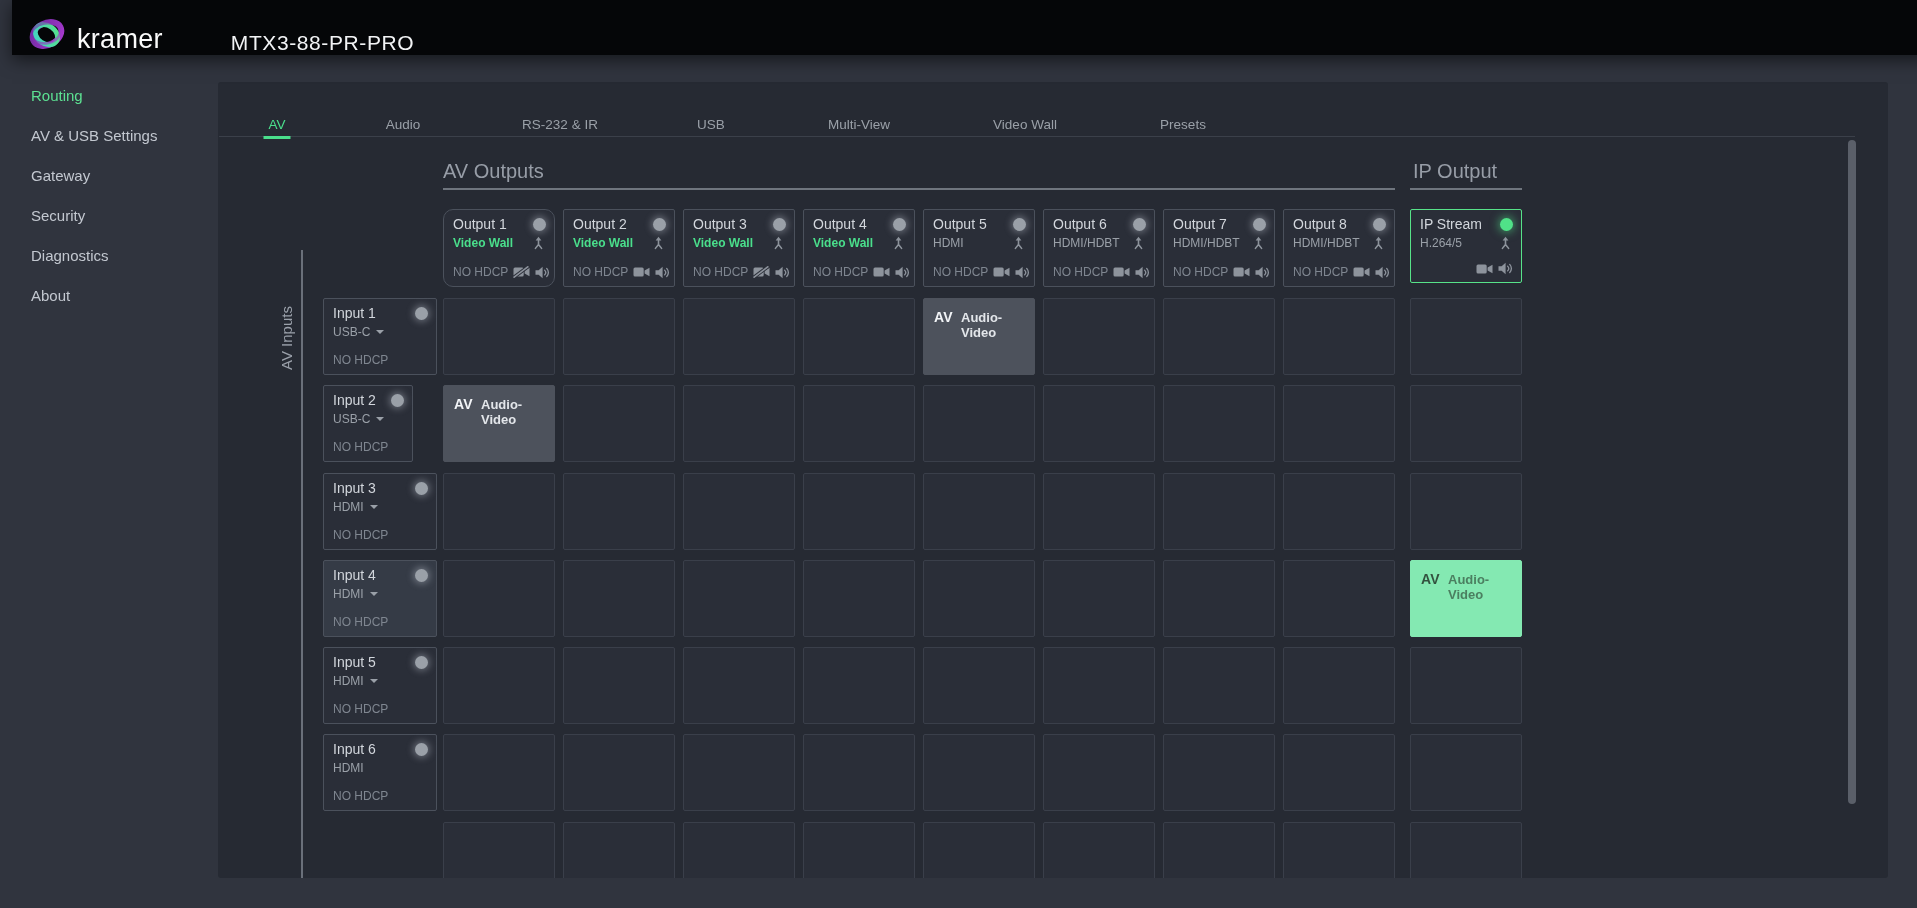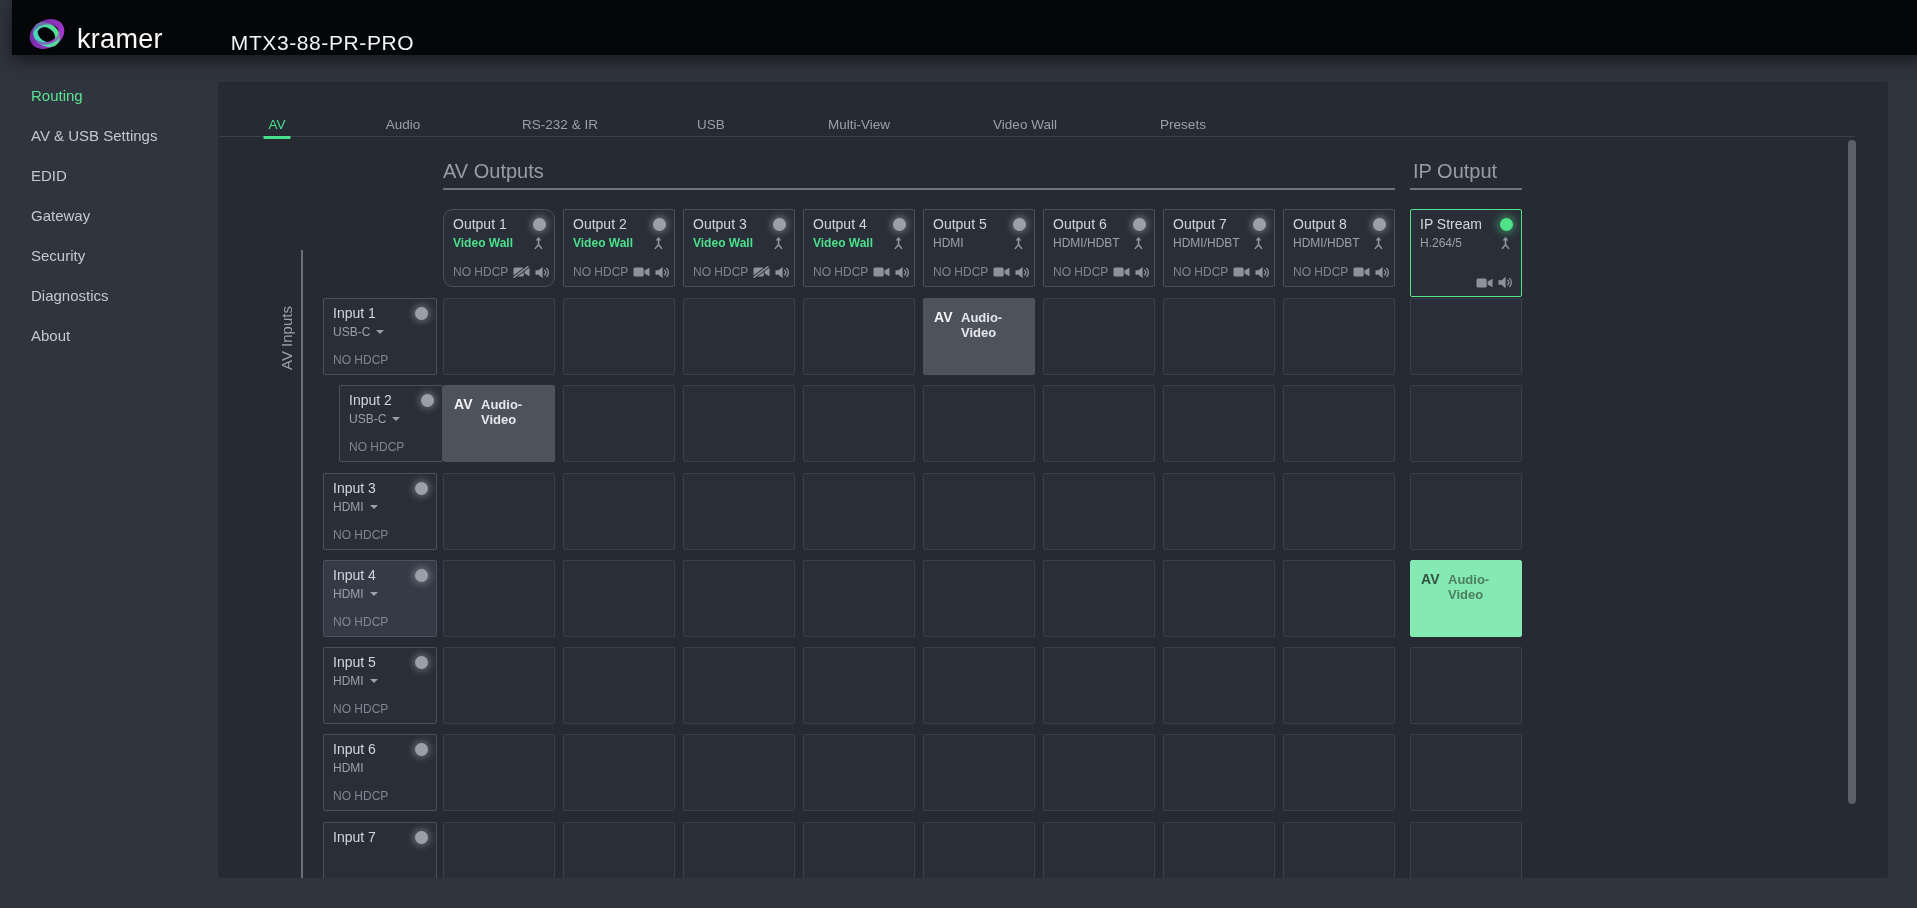--- a/index.html
+++ b/index.html
@@ -106,21 +106,20 @@
         <ellipse cx="21" cy="21" rx="15" ry="10.5" fill="none" stroke="url(#lg1)" stroke-width="3" opacity=".6" transform="rotate(-10 22 22)"></ellipse>
       </svg>
     </span>
     <span class="brand">kramer</span>
     <span class="app-title">MTX3-88-PR-PRO</span>
   </div>
 
   <nav class="sidebar" id="sidebar">
       <div class="side-item active">Routing</div>
       <div class="side-item">AV &amp; USB Settings</div>
-      <div class="side-item">EDID</div>
       <div class="side-item">Gateway</div>
       <div class="side-item">Security</div>
       <div class="side-item">Diagnostics</div>
       <div class="side-item">About</div>
     </nav>
 
   <div class="panel" id="panel">
     <div class="tabbar-line"></div>
 
     <div class="sec-title" style="left:225px;top:78px">AV Outputs</div>
@@ -351,21 +350,21 @@
   </svg>
           </span>
           <span class="icon">
             <svg width="15" height="13" viewBox="0 0 15 13">
     <path d="M0.5 4.2 H3.6 L7.6 0.7 V12.3 L3.6 8.8 H0.5 Z" fill="#8d939c"></path>
     <path d="M9.6 4.1 a3.4 3.4 0 0 1 0 4.8 M11.7 2.4 a6.4 6.4 0 0 1 0 8.2" stroke="#8d939c" stroke-width="1.3" fill="none" stroke-linecap="round"></path>
             </svg>
           </span>
         </div>
       </div>
-      <div class="card ip" style="left: 1192px; top: 127px; width: 112px; height: 88px;">
+      <div class="card ip" style="left: 1192px; top: 127px; width: 112px; height: 74px;">
         <div class="name">IP Stream</div>
         <span class="led green"></span>
         <div class="sub">H.264/5</div>
         <span class="arrow icon">
           <svg width="15" height="15" viewBox="0 0 16 16">
     <path d="M8 4 V9 M8 9 L4.7 13.2 M8 9 L11.3 13.2" stroke="#8d939c" stroke-width="1.7" fill="none" stroke-linecap="round"></path>
     <path d="M8 0.8 L4.9 4.8 H11.1 Z" fill="#8d939c"></path>
           </svg>
         </span>
         <div class="ip-icons">
@@ -386,21 +385,21 @@
       </div>
       <div class="card" style="left: 105px; top: 216px; width: 114px; height: 77px;">
         <div class="name">Input 1</div>
         <span class="led"></span>
         <div class="sub">
           <span>USB-C</span>
           <span class="caret"></span>
         </div>
         <div class="hdcp-row">NO HDCP</div>
       </div>
-      <div class="card" style="left: 121px; top: 303px; width: 104px; height: 77px;">
+      <div class="card" style="left: 105px; top: 303px; width: 90px; height: 77px;">
         <div class="name">Input 2</div>
         <span class="led"></span>
         <div class="sub">
           <span>USB-C</span>
           <span class="caret"></span>
         </div>
         <div class="hdcp-row">NO HDCP</div>
       </div>
       <div class="card" style="left: 105px; top: 391px; width: 114px; height: 77px;">
         <div class="name">Input 3</div>
@@ -429,24 +428,20 @@
         </div>
         <div class="hdcp-row">NO HDCP</div>
       </div>
       <div class="card" style="left: 105px; top: 652px; width: 114px; height: 77px;">
         <div class="name">Input 6</div>
         <span class="led"></span>
         <div class="sub">
           <span>HDMI</span>
         </div>
         <div class="hdcp-row">NO HDCP</div>
-      </div>
-      <div class="card" style="left: 105px; top: 740px; width: 114px; height: 77px;">
-        <div class="name">Input 7</div>
-        <span class="led"></span>
       </div>
       <div class="cell" style="left: 225px; top: 216px; width: 112px; height: 77px;"></div>
       <div class="cell" style="left: 345px; top: 216px; width: 112px; height: 77px;"></div>
       <div class="cell" style="left: 465px; top: 216px; width: 112px; height: 77px;"></div>
       <div class="cell" style="left: 585px; top: 216px; width: 112px; height: 77px;"></div>
       <div class="cell routed-gray" style="left: 705px; top: 216px; width: 112px; height: 77px;">
         <div class="rc">
           <span class="routebadge">AV</span>
           <span class="routelabel">Audio-Video</span>
         </div>

